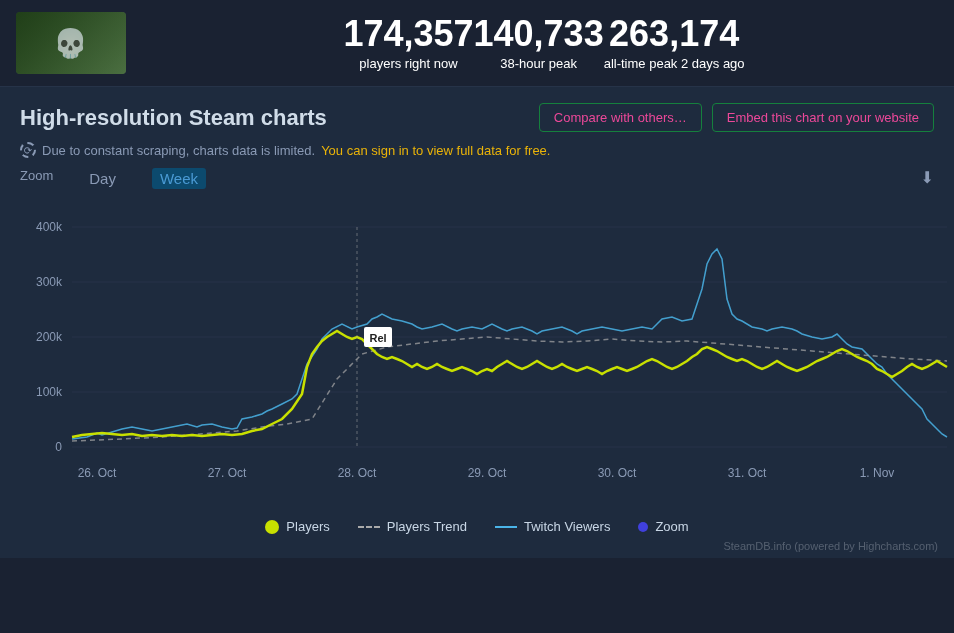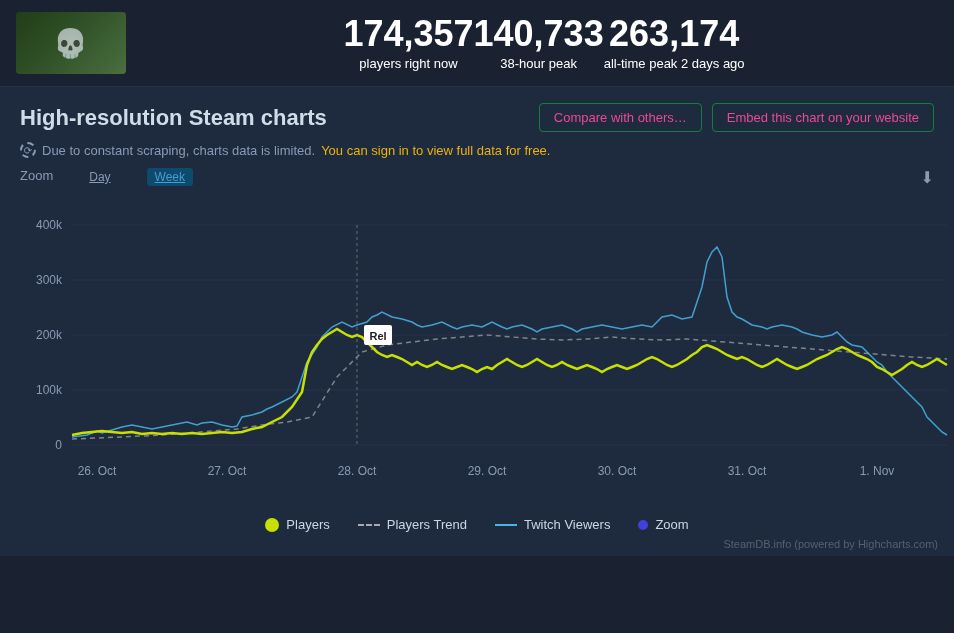--- a/index.html
+++ b/index.html
@@ -127,24 +127,23 @@
     }
     .zoom-label {
       font-size: 13px;
       color: #8a9ab5;
     }
     .zoom-btn {
       background: transparent;
       border: none;
       padding: 2px 8px;
       border-radius: 3px;
-      font-size: 12px;
+      font-size: 15px;
       cursor: pointer;
       color: #8a9ab5;
-      text-decoration: underline;
     }
     .zoom-btn.active {
       background: #0c4a6e;
       color: #4a9ad4;
     }
     .download-icon {
       margin-left: auto;
       color: #8a9ab5;
       cursor: pointer;
       font-size: 16px;

